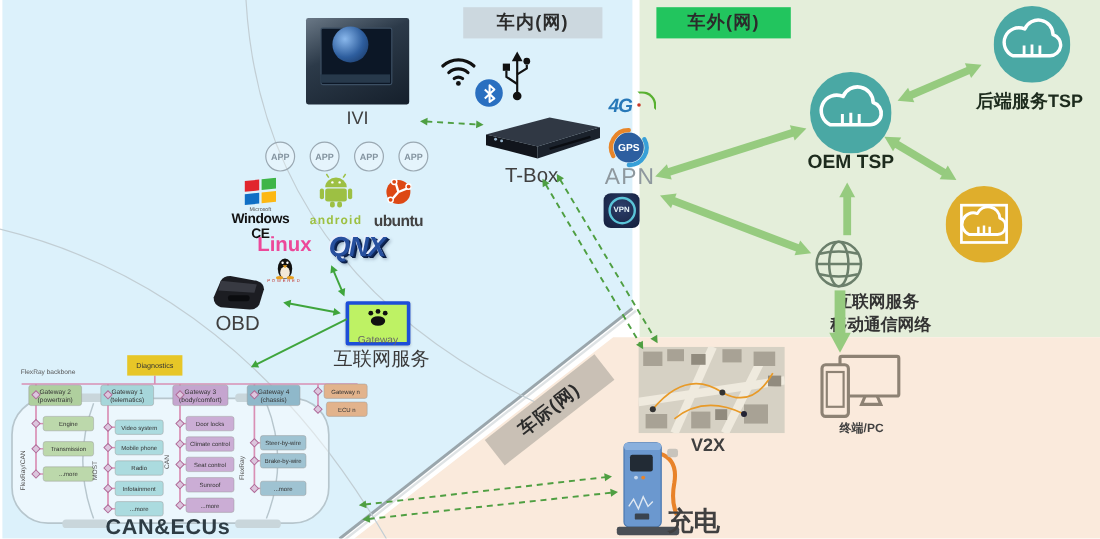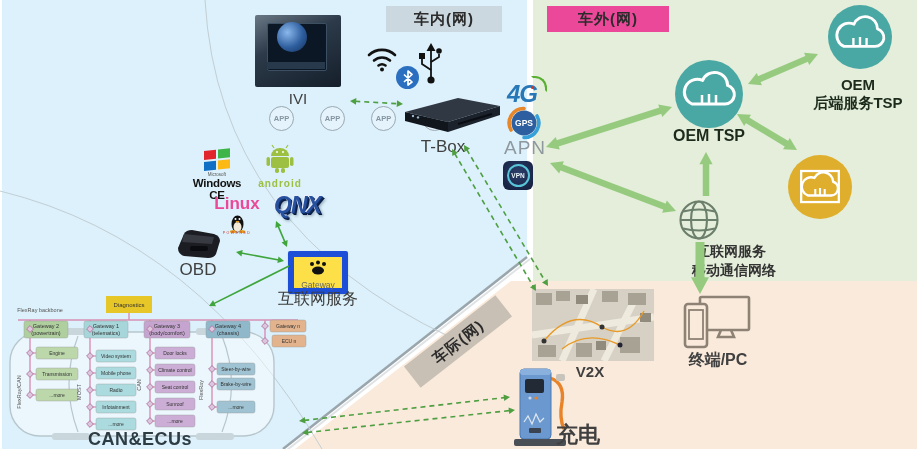--- a/index.html
+++ b/index.html
@@ -4,58 +4,58 @@
 <style>
   html,body{margin:0;padding:0;background:#fff;}
   .stage{position:relative;width:917px;height:449px;overflow:hidden;background:#fff;
          font-family:"Liberation Sans",sans-serif;color:#222;}
   .stage svg.layer{position:absolute;left:0;top:0;pointer-events:none;}
   .abs{position:absolute;}
   
   .rlabel{position:absolute;text-align:center;font-size:15px;font-weight:600;color:#2b2b2b;
           letter-spacing:1px;line-height:26px;height:26px;z-index:4;}
   .rlabel-in{left:386px;top:6px;width:116px;background:#ccd8df;}
-  .rlabel-out{left:547px;top:6px;width:122px;background:#ec4899;}
+  .rlabel-out{left:547px;top:6px;width:112px;background:#22c55e;}
   .rlabel-inter{left:400px;top:328px;width:116px;height:27px;line-height:27px;background:#c9c0b5;
           transform:rotate(-38deg);z-index:4;}
   
   .nlabel{position:absolute;text-align:center;color:#404040;z-index:3;}
   
   .ivi{left:255px;top:15px;width:86px;height:72px;z-index:2;border-radius:2px;
        background:linear-gradient(155deg,#6a7886 0%,#2c3a49 38%,#151f2b 100%);}
   .ivi .screen{position:absolute;left:12px;top:8px;width:58px;height:46px;background:#0c1726;
        border:1px solid #3c4f63;border-radius:2px;}
   .ivi .globe{position:absolute;left:22px;top:7px;width:30px;height:30px;border-radius:50%;
        background:radial-gradient(circle at 35% 35%,#8ab8ec,#2e5e9e 55%,#142f58);}
   .ivi .bar{position:absolute;left:12px;top:47px;width:58px;height:7px;background:#27394b;}
   
-  .apps{left:221px;top:106px;display:flex;gap:26px;z-index:2;margin-left:48px;}
+  .apps{left:221px;top:118px;display:flex;gap:12px;z-index:2;}
   .app-badge{width:23px;height:23px;border:1.5px solid #9aa8b2;border-radius:50%;
        color:#8494a0;font-size:7.5px;font-weight:600;display:flex;align-items:center;
        justify-content:center;background:rgba(255,255,255,.25);}
   
   .os{z-index:2;text-align:center;}
   .wince{left:184px;top:148px;width:66px;font-size:4.5px;color:#555;}
   .wince b{display:block;font-size:11.5px;color:#111;letter-spacing:-0.3px;}
   .android{left:255px;top:144px;width:50px;}
   .android .txt{font-size:10px;color:#9dc043;font-weight:700;letter-spacing:1px;}
   .ubuntu{left:303px;top:149px;width:58px;}
   .ubuntu .txt{font-size:13px;color:#424242;font-weight:700;letter-spacing:-0.5px;}
   .linux{left:206px;top:194px;width:62px;text-align:center;}
   .linux .lx{font-family:Liberation Sans, sans-serif;font-weight:700;font-size:17px;color:#ec4899;}
   .linux .pw{font-size:3.5px;color:#c03028;letter-spacing:1.5px;margin-top:-2px;}
   .qnx{left:274px;top:192px;font-size:23px;font-weight:700;font-style:italic;letter-spacing:-1px;
        color:#27509e;z-index:2;
        text-shadow:-1px -1px 0 #e8eefc,1px 1px 0 #102a5e,2px 2px 0 #0b1d42,3px 3px 3px rgba(40,60,90,.45);}
   
-  .gwbox{left:288px;top:251px;width:48px;height:31px;background:#fde047;border:6px solid #1d4ed8;
+  .gwbox{left:288px;top:251px;width:48px;height:31px;background:#bef264;border:3px solid #1d4ed8;
        border-radius:2px;z-index:2;text-align:center;box-shadow:0 1px 2px rgba(0,0,0,.15);}
   .gwbox .txt{font-size:8.5px;color:#666;margin-top:1px;}
   
-  .fourg{left:507px;top:80px;z-index:3;font-size:24px;font-weight:700;font-style:italic;
+  .fourg{left:507px;top:80px;z-index:3;font-size:16px;font-weight:700;font-style:italic;
        color:#2878b8;letter-spacing:-1px;}
   .fourg .arc{position:absolute;left:24px;top:-4px;width:12px;height:12px;
        border:2px solid #58b030;border-color:#58b030 #58b030 transparent transparent;border-radius:0 12px 0 0;}
   .fourg .dot{position:absolute;left:24px;top:6px;width:3px;height:3px;border-radius:50%;background:#c83828;}
   .apn{left:496px;top:137px;width:58px;text-align:center;font-size:19px;color:#8e989e;
        letter-spacing:1px;z-index:3;}
   .vpn{left:503px;top:161px;width:30px;height:29px;border-radius:6px;z-index:3;
        background:radial-gradient(circle at 50% 40%,#2c3e6a,#131d3a);display:flex;align-items:center;justify-content:center;}
   .vpn .ring{width:19px;height:19px;border-radius:50%;border:2px solid #5ac4d8;display:flex;
        align-items:center;justify-content:center;font-size:6.5px;color:#eaf6fa;font-weight:700;}
@@ -63,21 +63,21 @@
   .lbl-ivi{left:255px;top:90px;width:86px;font-size:15px;}
   .lbl-tbox{left:408px;top:137px;width:70px;font-size:17px;}
   .lbl-obd{left:170px;top:260px;width:56px;font-size:17px;}
   .lbl-gwcap{left:262px;top:289px;width:112px;font-size:16px;color:#3a3a3a;}
   .lbl-oemtsp{left:649px;top:127px;width:120px;font-size:16px;font-weight:600;color:#1d2b1d;}
   .lbl-backend{left:798px;top:76px;width:120px;font-size:15px;font-weight:600;color:#1d2b1d;line-height:18px;}
   .lbl-third{left:760px;top:233px;width:140px;font-size:15px;font-weight:600;color:#2c2c2c;}
   .lbl-inet1{left:696px;top:243px;width:100px;text-align:left;font-size:14px;font-weight:600;color:#333;}
   .lbl-inet2{left:692px;top:262px;width:110px;text-align:left;font-size:14px;font-weight:600;color:#333;}
   .lbl-v2x{left:560px;top:363px;width:60px;font-size:15px;font-weight:600;}
-  .lbl-term{left:678px;top:350px;width:80px;font-size:16px;font-weight:600;}
+  .lbl-term{left:678px;top:350px;width:80px;font-size:10px;font-weight:600;}
   .lbl-charge{left:556px;top:420px;width:64px;font-size:22px;font-weight:600;text-align:left;}
   .lbl-canecus{left:80px;top:429px;width:120px;font-size:18px;font-weight:600;color:#2e3c44;letter-spacing:0.5px;}
   .z2{z-index:2;} .z3{z-index:3;}
 </style>
 </head>
 <body>
 
 <div class="stage">
 
   <svg class="layer" id="bg-svg" width="917" height="449" style="z-index:0">
@@ -242,20 +242,34 @@
         <rect x="25" y="13" width="3.5" height="9" rx="1.7"></rect>
         <rect x="10" y="24" width="4" height="5" rx="1.8"></rect>
         <rect x="16" y="24" width="4" height="5" rx="1.8"></rect>
       </g>
       <circle cx="12" cy="8" r="1" fill="#fff"></circle>
         <circle cx="18" cy="8" r="1" fill="#fff"></circle>
     </svg>
     <div class="txt">android</div>
   </div>
 
+  <div class="abs os ubuntu">
+    <svg width="22" height="22">
+      <circle cx="11" cy="11" r="10" fill="#dd4814"></circle>
+      <g stroke="#fff" stroke-width="2">
+          <line x1="11" y1="11" x2="21" y2="7"></line>
+          <line x1="11" y1="11" x2="4" y2="19"></line>
+          <line x1="11" y1="11" x2="8" y2="1"></line>
+        </g>
+      <circle cx="19.5" cy="6.5" r="2.2" fill="#dd4814" stroke="#fff" stroke-width="1.2"></circle>
+      <circle cx="4.5" cy="17.5" r="2.2" fill="#dd4814" stroke="#fff" stroke-width="1.2"></circle>
+      <circle cx="7.5" cy="2.5" r="2.2" fill="#dd4814" stroke="#fff" stroke-width="1.2"></circle>
+    </svg>
+    <div class="txt">ubuntu</div>
+  </div>
 
   <div class="abs os linux">
     <span class="lx">Linux</span>
     <svg width="15" height="19" style="vertical-align:-4px">
       <ellipse cx="7.5" cy="10" rx="6" ry="8.5" fill="#111"></ellipse>
       <ellipse cx="7.5" cy="13" rx="4" ry="5" fill="#f2e9d8"></ellipse>
       <circle cx="5.5" cy="5" r="1" fill="#fff"></circle>
         <circle cx="9.5" cy="5" r="1" fill="#fff"></circle>
       <polygon points="5.5,7 9.5,7 7.5,9.5" fill="#e8a020"></polygon>
       <ellipse cx="3" cy="17.5" rx="3" ry="1.5" fill="#e8a020"></ellipse>
@@ -341,21 +355,20 @@
     <path d="M27,44 v-9 M34,44 v-10 M41,44 v-9" stroke="#fff" stroke-width="2.5"></path>
   </svg>
   <div class="nlabel lbl-oemtsp">OEM TSP</div>
 
   <svg class="abs z2" style="left:828px;top:5px" width="64" height="64" viewBox="0 0 68 68">
     <circle cx="34" cy="34" r="34" fill="#4aa8a4"></circle>
     <path d="M17,44 h33 a9.5,9.5 0 0 0 2.6,-18.6 a13,13 0 0 0 -25,-5 a10.5,10.5 0 0 0 -10.6,23.6 z" fill="none" stroke="#fff" stroke-width="3" stroke-linejoin="round"></path>
     <path d="M27,44 v-9 M34,44 v-10 M41,44 v-9" stroke="#fff" stroke-width="2.5"></path>
   </svg>
   <div class="nlabel lbl-backend">
-    <div>OEM</div>
     <div>后端服务TSP</div>
   </div>
 
   <svg class="abs z2" style="left:788px;top:155px" width="64" height="64" viewBox="0 0 68 68">
     <circle cx="34" cy="34" r="34" fill="#dfae2c"></circle>
     <rect x="14" y="17" width="40" height="33" fill="none" stroke="#fff" stroke-width="2.4"></rect>
     <path d="M21,43 h25 a7.5,7.5 0 0 0 2,-14.6 a10.5,10.5 0 0 0 -20,-4 a8.5,8.5 0 0 0 -7,18.6 z" fill="none" stroke="#fff" stroke-width="2.6" stroke-linejoin="round"></path>
     <path d="M29,43 v-7 M34,43 v-8 M39,43 v-7" stroke="#fff" stroke-width="2.2"></path>
   </svg>
 

